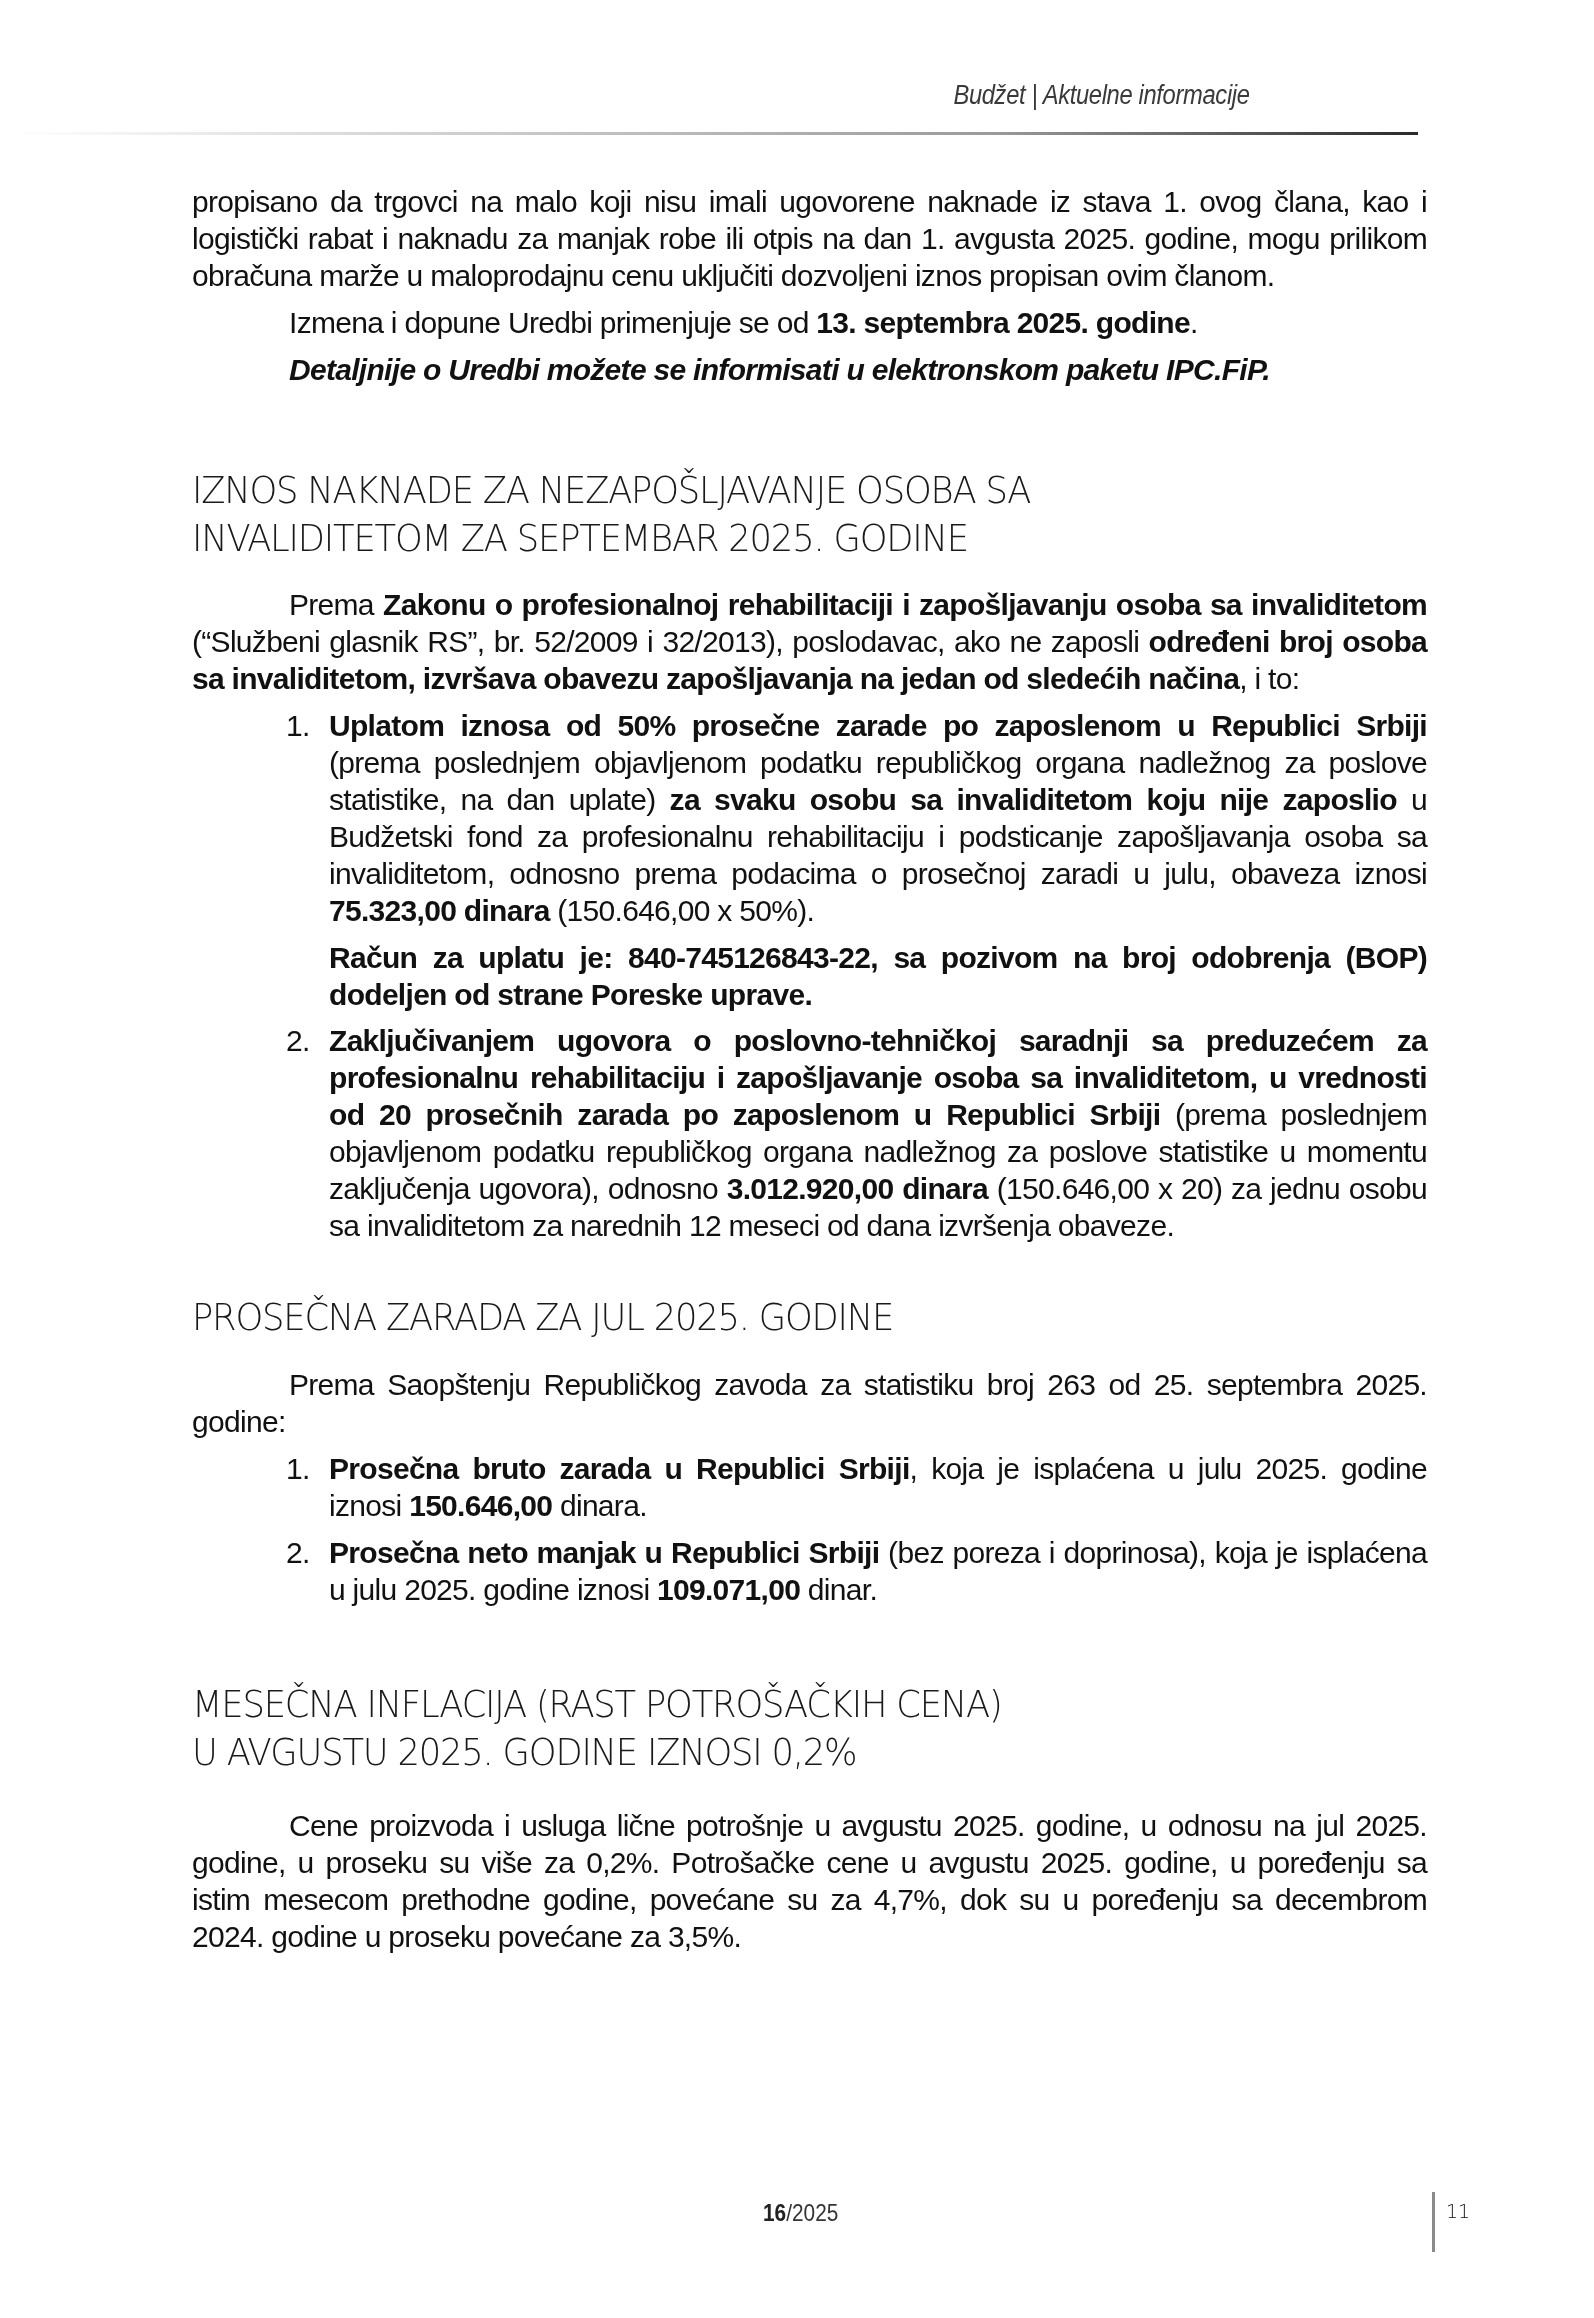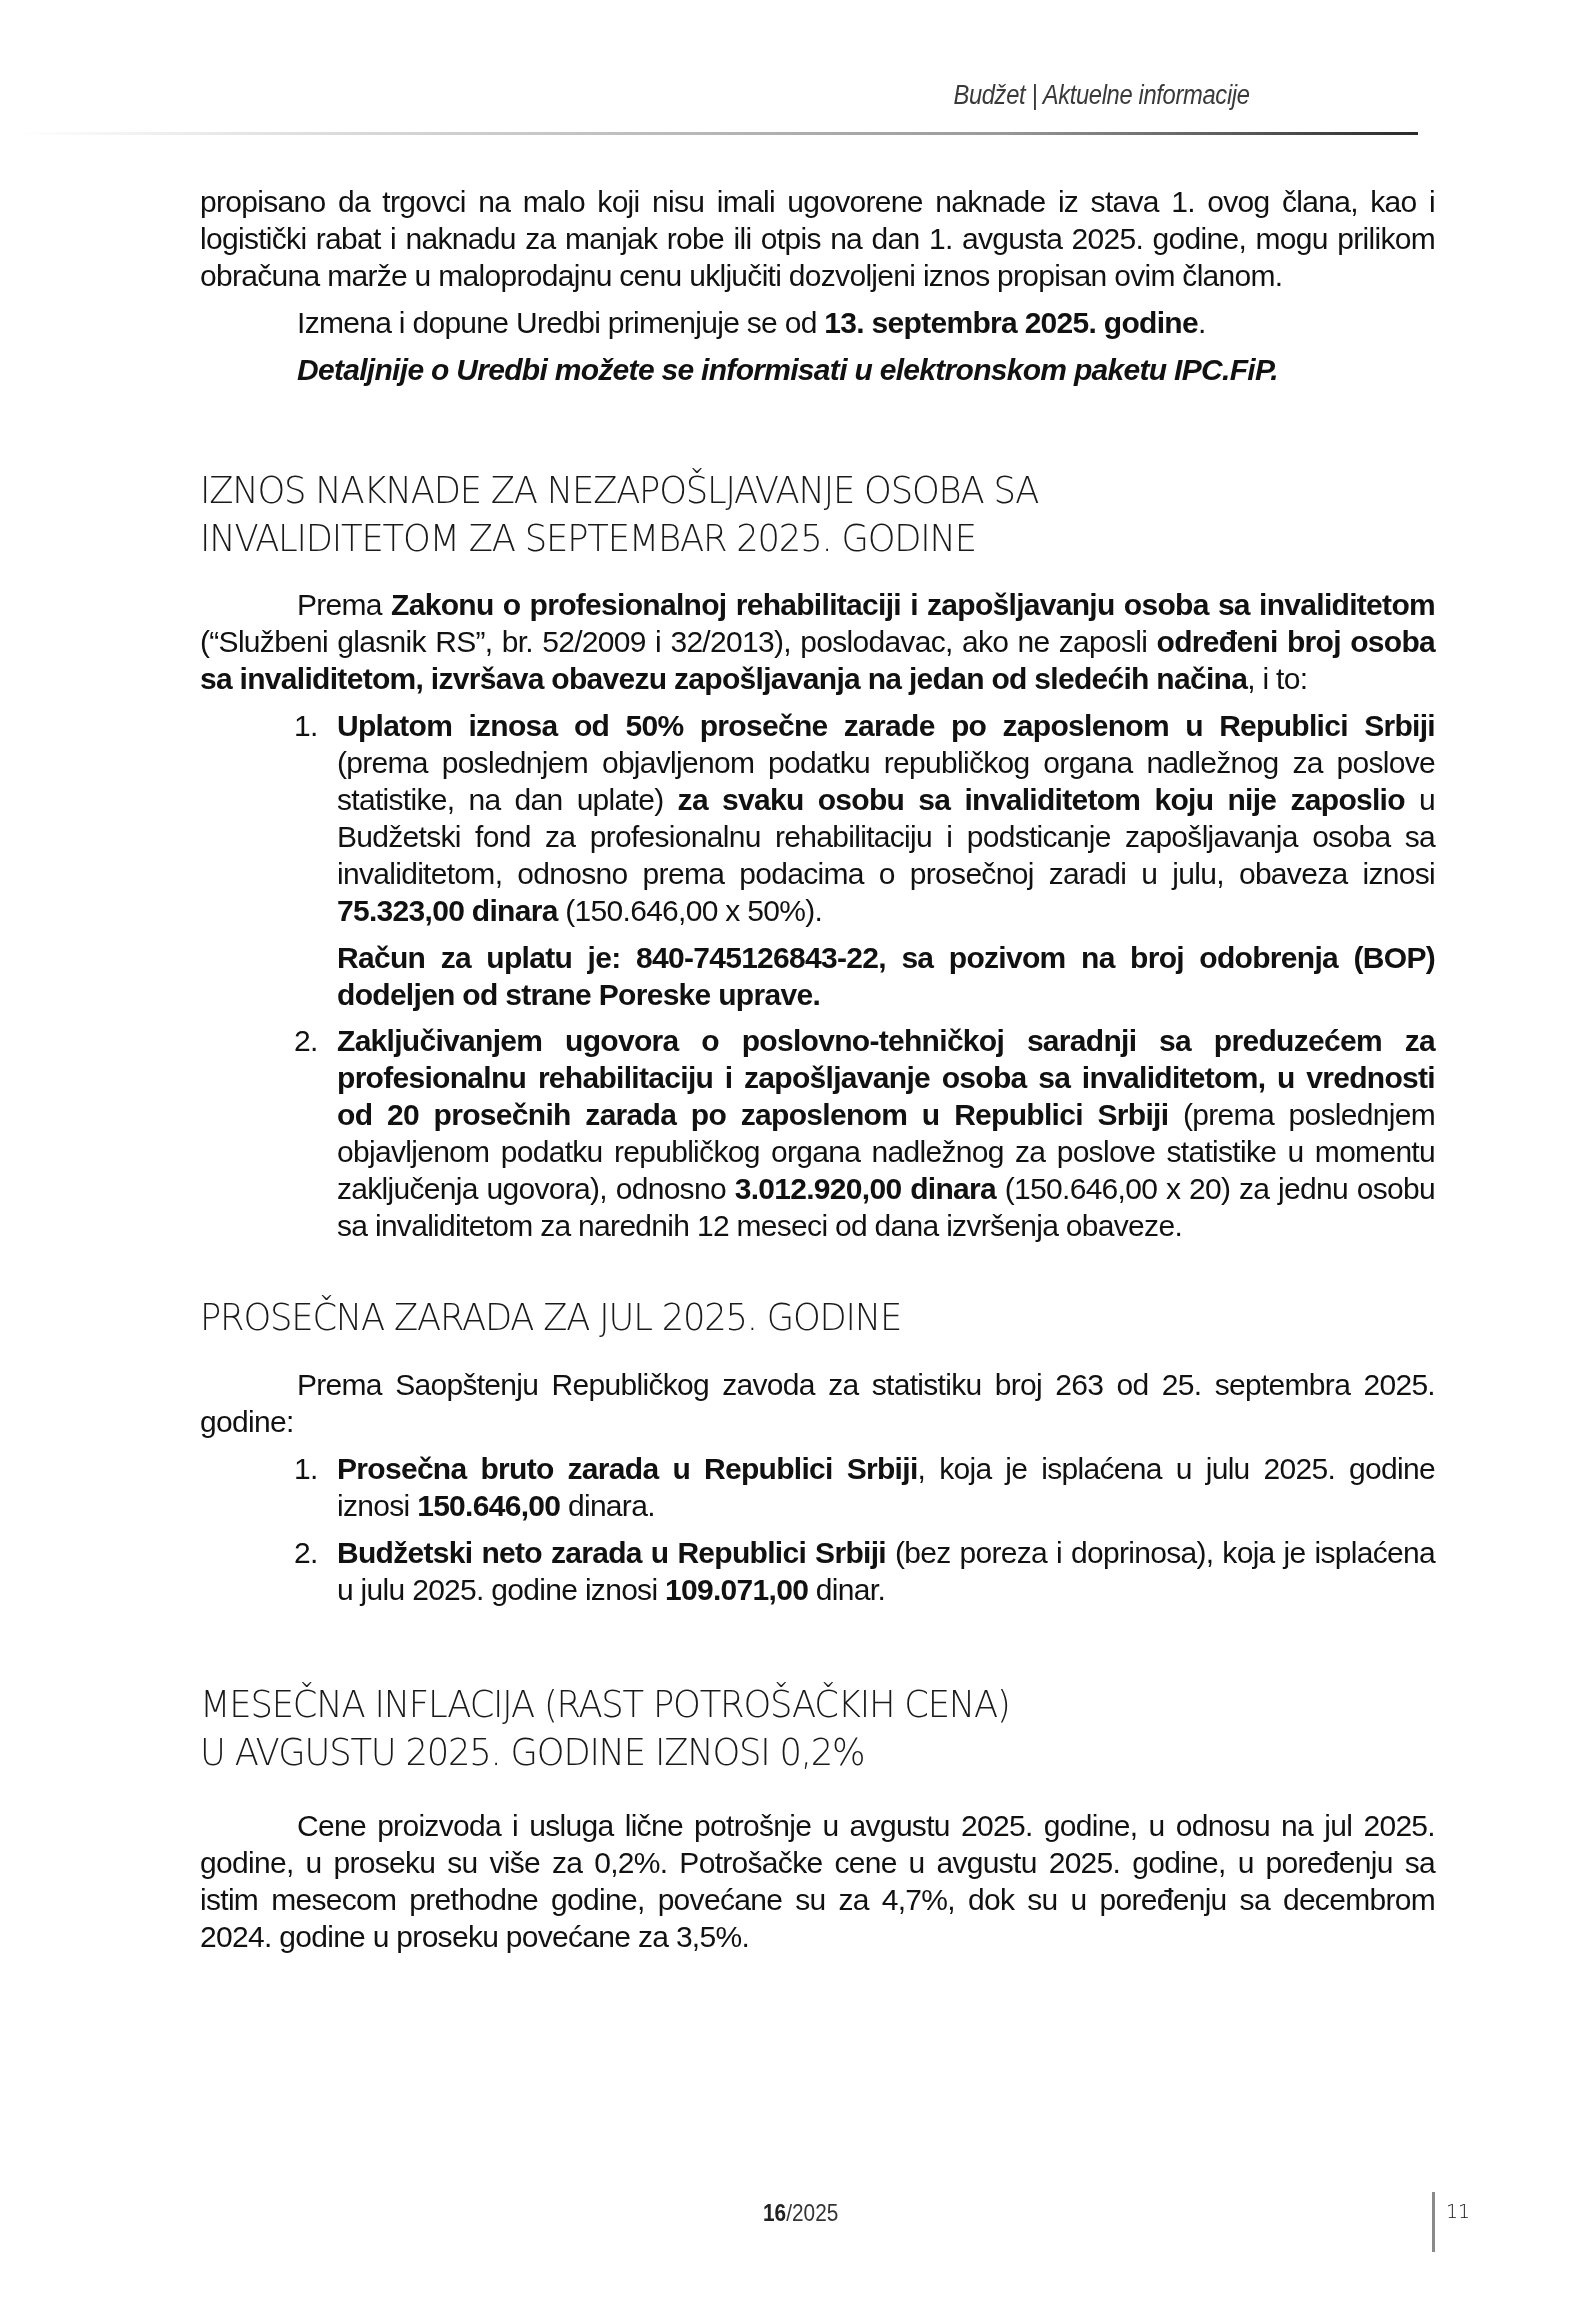--- a/index.html
+++ b/index.html
@@ -11,21 +11,21 @@
     font-family: "Liberation Sans", sans-serif; font-style: italic; font-weight: 300;
     font-size: 27px; color: #3a3a3a; letter-spacing: -0.4px;
     transform: scaleX(0.88); transform-origin: right center;
   }
   .header-rule {
     position: absolute; top: 132px; left: 16.4px; right: 0; height: 2.5px;
     background: linear-gradient(to right, rgba(255,255,255,0) 0%, #d8d8d8 25%, #9a9a9a 70%, #2a2a2a 100%);
   }
 
   .content {
-    position: absolute; left: 200px; width: 1235px; top: 183px;
+    position: absolute; left: 192px; width: 1235px; top: 183px;
     font-family: "Liberation Sans", sans-serif; font-size: 29.4px; line-height: 37px;
   }
   .content p { margin: 0; text-align: justify; }
   .body-text {
     font-family: "Liberation Sans", sans-serif; font-size: 30px; line-height: 37px;
     letter-spacing: -0.7px; word-spacing: 0px;
   }
   .indent { text-indent: 97px; }
   .gap-sm { margin-top: 9.8px !important; }
 
@@ -96,21 +96,21 @@
     <h2 class="section-title">PROSEČNA ZARADA ZA JUL 2025. GODINE</h2>
     <div style="height:24.5px"></div>
     <p class="body-text indent">Prema Saopštenju Republičkog zavoda za statistiku broj 263 od 25. septembra 2025. godine:</p>
     <ol class="numbered body-text" style="margin-top:9.8px;">
       <li>
         <span class="num">1.</span>
         <p><b>Prosečna bruto zarada u Republici Srbiji</b><span>, koja je isplaćena u julu 2025. godine iznosi </span><b>150.646,00</b><span> dinara.</span></p>
       </li>
       <li>
         <span class="num">2.</span>
-        <p><b>Budžetski neto zarada u Republici Srbiji</b><span> (bez poreza i doprinosa), koja je isplaćena u julu 2025. godine iznosi </span><b>109.071,00</b><span> dinar.</span></p>
+        <p><b>Prosečna neto manjak u Republici Srbiji</b><span> (bez poreza i doprinosa), koja je isplaćena u julu 2025. godine iznosi </span><b>109.071,00</b><span> dinar.</span></p>
       </li>
     </ol>
 
     <div style="height:72px"></div>
     <h2 class="section-title">
       <span>MESEČNA INFLACIJA (RAST POTROŠAČKIH CENA)</span><br>
       <span>U AVGUSTU 2025. GODINE IZNOSI 0,2%</span>
     </h2>
     <div style="height:31px"></div>
     <p class="body-text indent">Cene proizvoda i usluga lične potrošnje u avgustu 2025. godine, u odnosu na jul 2025. godine, u proseku su više za 0,2%. Potrošačke cene u avgustu 2025. godine, u poređenju sa istim mesecom prethodne godine, povećane su za 4,7%, dok su u poređenju sa decembrom 2024. godine u proseku povećane za 3,5%.</p>

